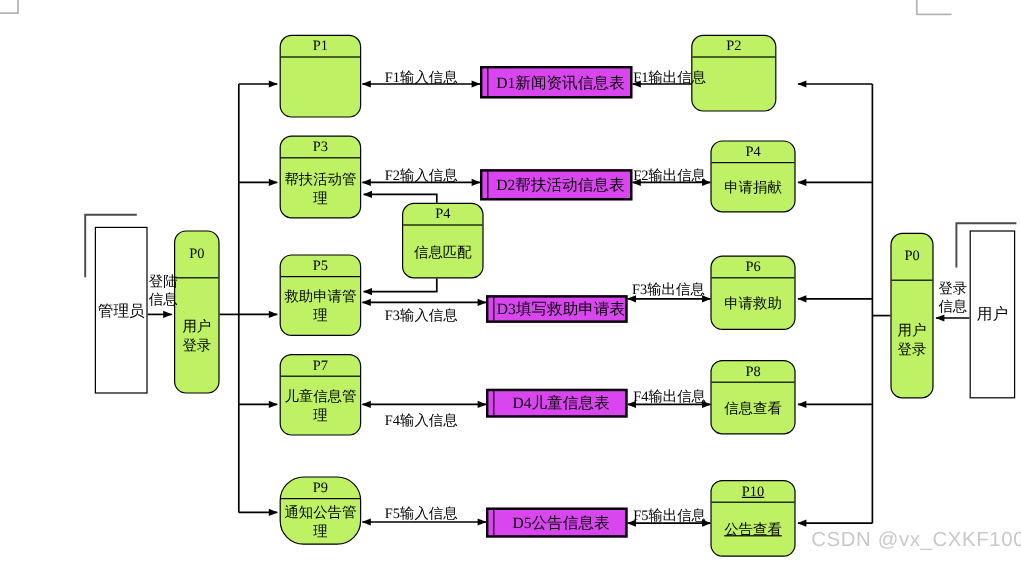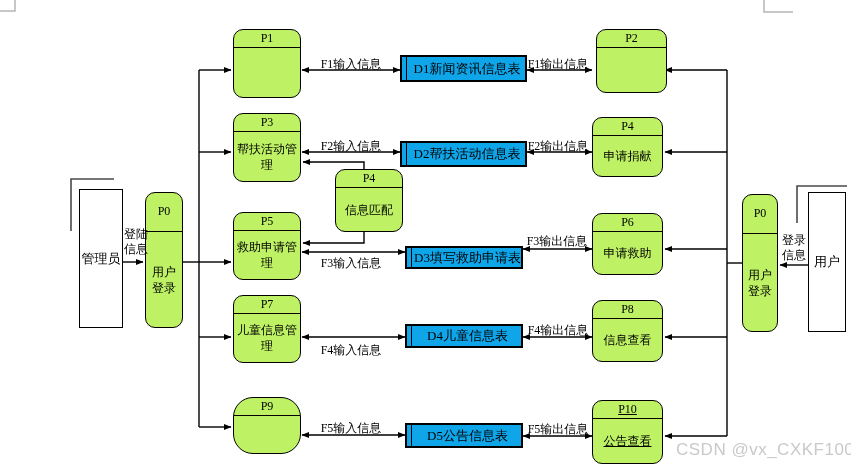--- a/index.html
+++ b/index.html
@@ -14,21 +14,21 @@
         box-sizing:border-box;display:flex;flex-direction:column;}
   .pbox .ph{flex:none;height:17px;line-height:16px;border-bottom:1.5px solid #000;
             text-align:center;font-size:12px;}
   .pbox.p0 .ph{height:38px;line-height:37px;}
   .pbox .pb{flex:1;display:flex;align-items:center;justify-content:center;
             text-align:center;font-size:12px;line-height:16px;padding:1px 2px;}
 
   .entity{position:absolute;background:#fff;border:1.5px solid #000;box-sizing:border-box;
           display:flex;align-items:center;justify-content:center;font-size:13px;}
 
-  .dstore{position:absolute;background:#0ea5e9;border:2px solid #000;box-sizing:border-box;
+  .dstore{position:absolute;background:#d946ef;border:2px solid #000;box-sizing:border-box;
           display:flex;align-items:center;justify-content:center;font-size:13px;
           padding-left:7px;white-space:nowrap;}
   .dstore .dline{position:absolute;left:3.5px;top:0;bottom:0;width:0;border-left:1.5px solid #000;}
 
   .flow{position:absolute;width:72px;font-size:12px;text-align:center;white-space:nowrap;}
   .vflow{position:absolute;width:26px;font-size:12px;line-height:15px;text-align:center;}
   .watermark{position:absolute;left:676px;top:440px;font-family:"Liberation Sans","DejaVu Sans",sans-serif;
              font-size:17px;color:#c9c9c9;letter-spacing:.5px;white-space:nowrap;}
 </style>
 </head>
@@ -116,20 +116,21 @@
   <div class="pbox" style="left:233px;top:212px;width:68px;height:68px;">
     <div class="ph">P5</div>
     <div class="pb">救助申请管理</div>
   </div>
   <div class="pbox" style="left:233px;top:295px;width:68px;height:68px;">
     <div class="ph">P7</div>
     <div class="pb">儿童信息管理</div>
   </div>
   <div class="pbox" style="left:233px;top:397px;width:68px;height:57px;border-radius:20px;">
     <div class="ph">P9</div>
+    <div class="pb">通知公告管理</div>
   </div>
 
   <div class="pbox" style="left:335px;top:169px;width:68px;height:63px;">
     <div class="ph">P4</div>
     <div class="pb">信息匹配</div>
   </div>
 
   <div class="dstore" style="left:400px;top:55px;width:127px;height:27px;">
     <i class="dline"></i>
     <span>D1新闻资讯信息表</span>
@@ -144,21 +145,21 @@
   </div>
   <div class="dstore" style="left:405px;top:324px;width:118px;height:24px;">
     <i class="dline"></i>
     <span>D4儿童信息表</span>
   </div>
   <div class="dstore" style="left:405px;top:423px;width:118px;height:25px;">
     <i class="dline"></i>
     <span>D5公告信息表</span>
   </div>
 
-  <div class="pbox" style="left:596px;top:29px;width:71px;height:64px;">
+  <div class="pbox" style="left:576px;top:29px;width:71px;height:64px;">
     <div class="ph">P2</div>
   </div>
   <div class="pbox" style="left:592px;top:117px;width:71px;height:60px;">
     <div class="ph">P4</div>
     <div class="pb">申请捐献</div>
   </div>
   <div class="pbox" style="left:592px;top:213px;width:71px;height:62px;">
     <div class="ph">P6</div>
     <div class="pb">申请救助</div>
   </div>

